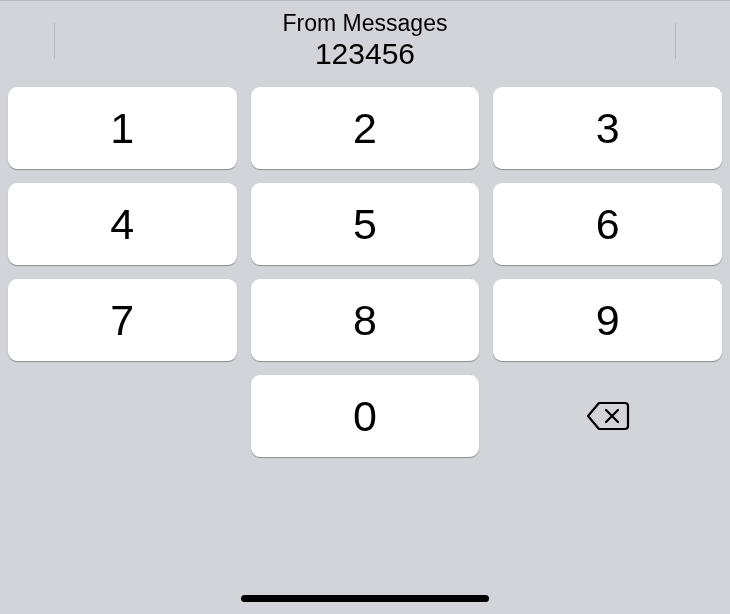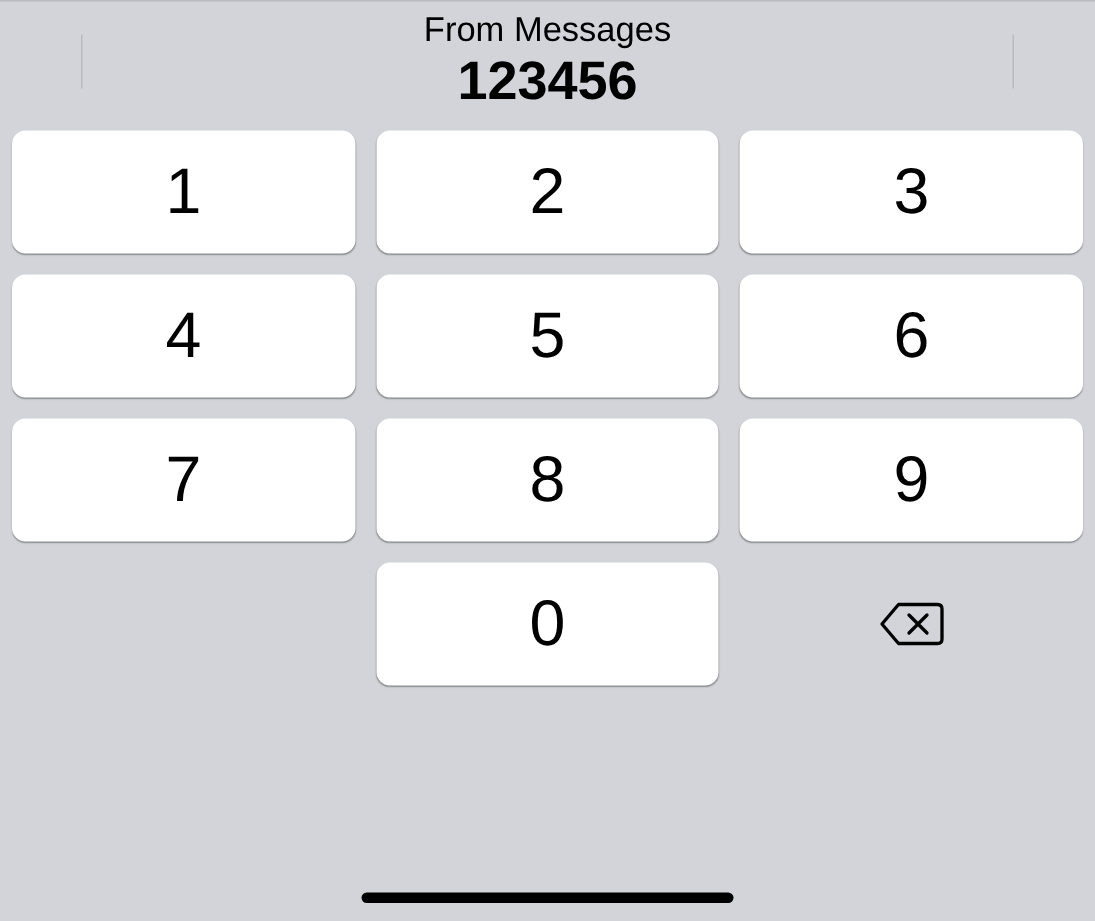--- a/index.html
+++ b/index.html
@@ -31,23 +31,23 @@
     .suggestion {
       text-align: center;
     }
     .suggestion-title {
       font-size: 23px;
       color: #000;
       font-weight: 400;
       line-height: 1.2;
     }
     .suggestion-value {
-      font-size: 36px;
+      font-size: 30px;
       color: #000;
-      font-weight: 700;
+      font-weight: 400;
       line-height: 1.1;
     }
     .keypad {
       padding: 8px 8px 0 8px;
       display: grid;
       grid-template-columns: repeat(3, 1fr);
       gap: 14px 14px;
     }
     .key {
       background: #ffffff;

